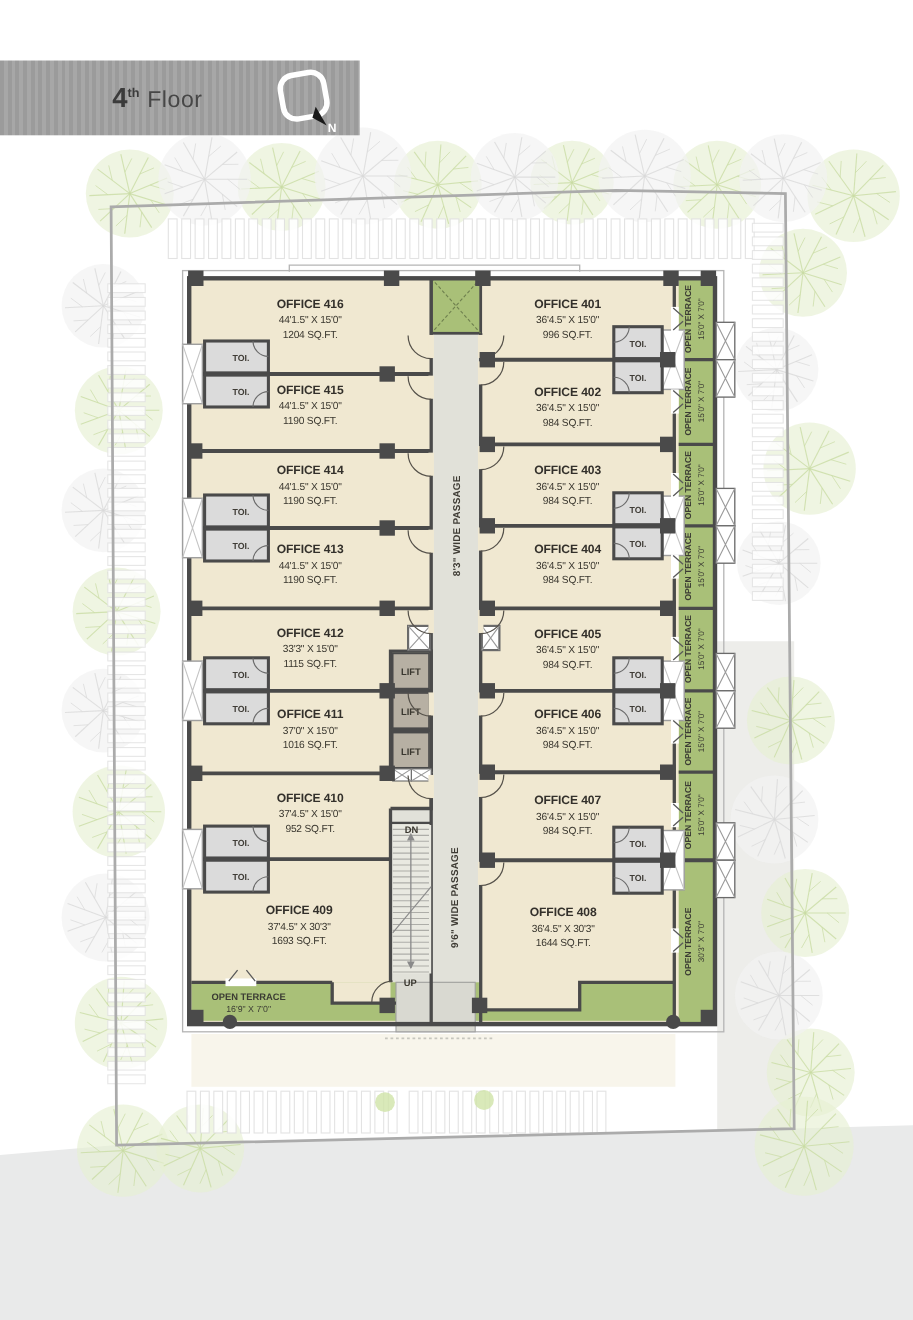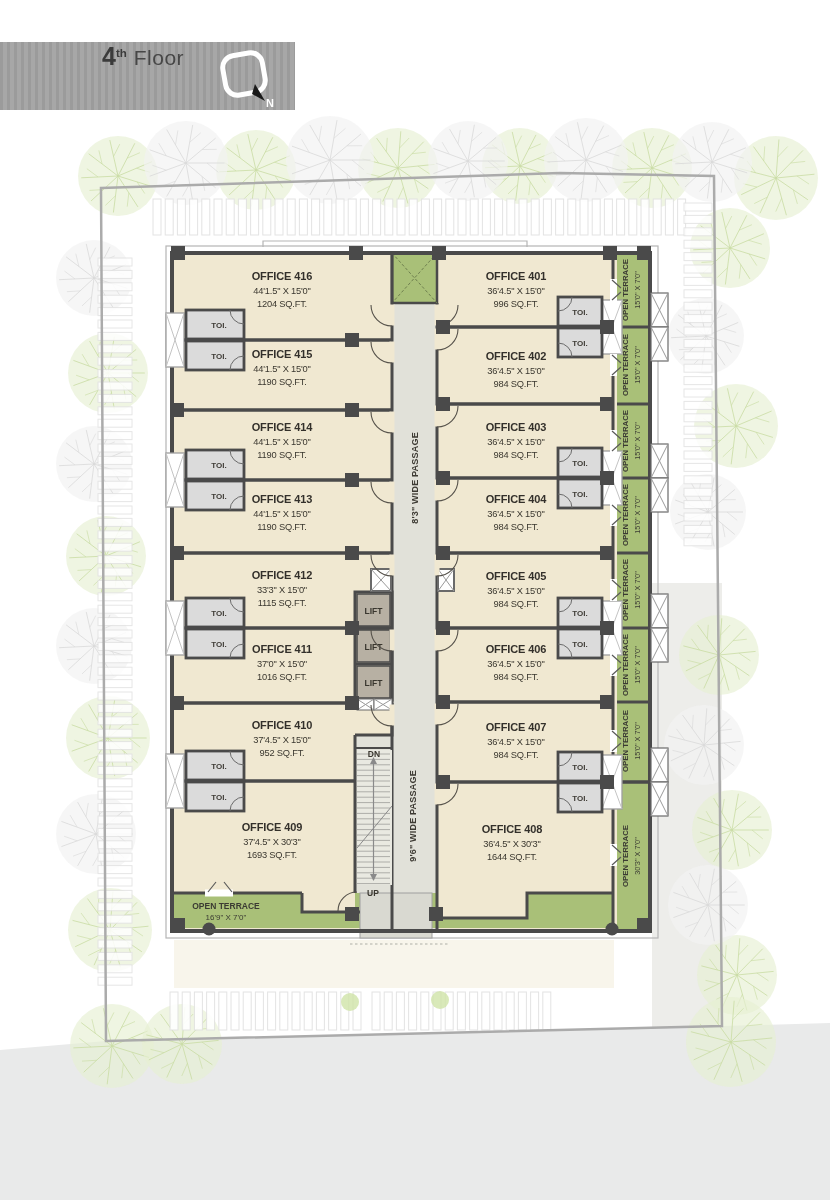--- a/index.html
+++ b/index.html
@@ -1,22 +1,22 @@
 <!DOCTYPE html>
 <html><head>
 <meta charset="utf-8">
 <style>
   html,body{margin:0;padding:0;background:#fff;}
   .stage{position:relative;width:830px;height:1200px;overflow:hidden;background:#ffffff;
          font-family:"Liberation Sans",sans-serif;}
   .plan-svg{position:absolute;left:0;top:0;}
   
-  .banner{position:absolute;left:0;top:42px;width:295px;height:68px;
+  .banner{position:absolute;left:0;top:55px;width:327px;height:68px;
           background:repeating-linear-gradient(90deg,#9b9b9b 0 3.5px,#a7a7a7 3.5px 7px);
-          display:flex;align-items:flex-start;}
+          display:flex;align-items:center;}
   .banner-title{margin-left:102px;color:#3b3b3b;white-space:nowrap;}
   .banner-title .num{font-size:25px;font-weight:bold;letter-spacing:0;}
   .banner-title sup{font-size:11.5px;font-weight:bold;position:relative;top:-2px;}
   .banner-title .word{font-size:21px;font-weight:400;color:#474747;margin-left:7px;letter-spacing:.5px;}
   .north-svg{position:absolute;right:16px;top:4px;}
   
   text{font-family:"Liberation Sans",sans-serif;fill:#33302b;}
   .oname{font-size:11px;font-weight:bold;letter-spacing:-.1px;}
   .odim{font-size:9.3px;letter-spacing:-.2px;fill:#3a372f;}
   .toi{font-size:8px;font-weight:bold;fill:#3f3c36;}

